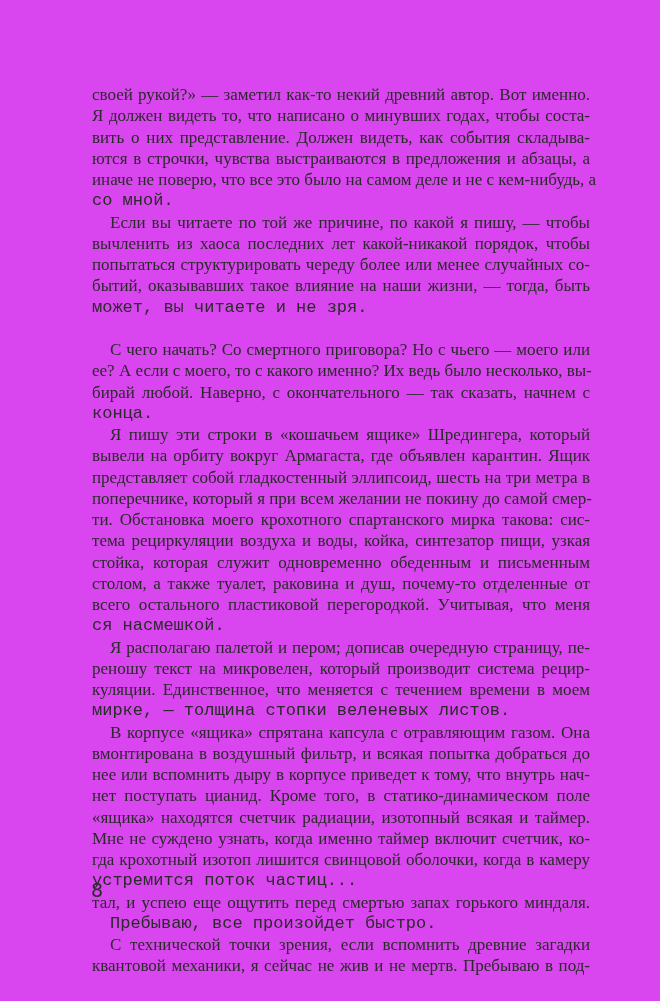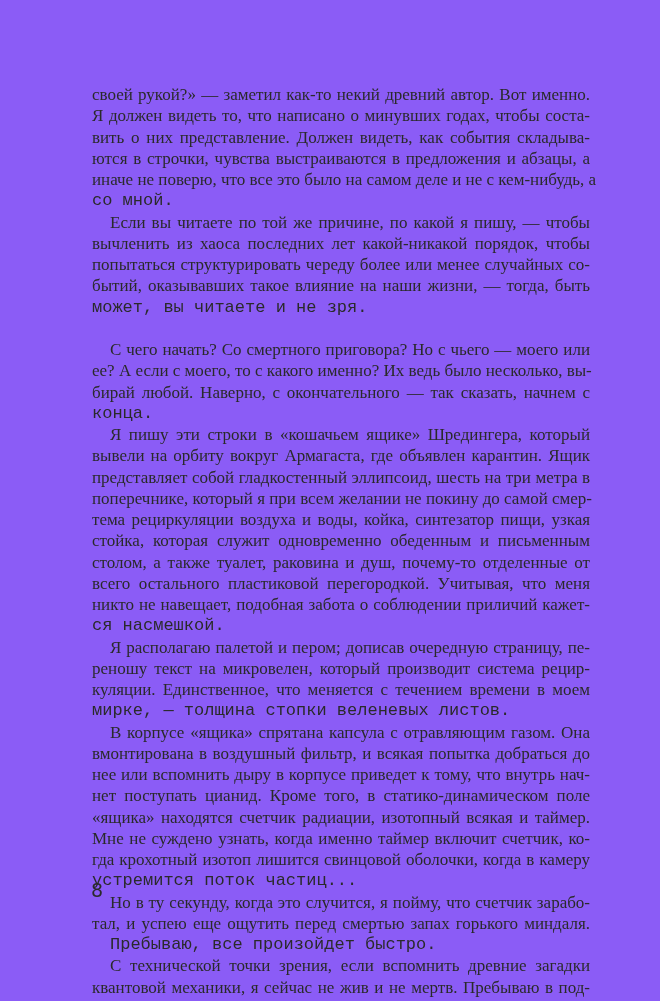--- a/index.html
+++ b/index.html
@@ -11,21 +11,21 @@
       width: 660px;
       height: 1001px;
       position: relative;
       overflow: hidden;
     }
     .page {
       position: absolute;
       left: 0; top: 0;
       width: 660px;
       height: 1001px;
-      background: #8b5cf6;
+      background: #d946ef;
     }
     .text-block {
       position: absolute;
       left: 92px;
       top: 84px;
       width: 498px;
       font-family: "Liberation Serif", "DejaVu Serif", serif;
       font-size: 17px;
       line-height: 21.25px;
       color: #2a2a2a;
@@ -77,38 +77,37 @@
       <span class="line last">может, вы читаете и не зря.</span>
       <span class="line blank"></span>
       <span class="line indent">С чего начать? Со смертного приговора? Но с чьего — моего или</span>
       <span class="line">ее? А если с моего, то с какого именно? Их ведь было несколько, вы-</span>
       <span class="line">бирай любой. Наверно, с окончательного — так сказать, начнем с</span>
       <span class="line last">конца.</span>
       <span class="line indent">Я пишу эти строки в «кошачьем ящике» Шредингера, который</span>
       <span class="line">вывели на орбиту вокруг Армагаста, где объявлен карантин. Ящик</span>
       <span class="line">представляет собой гладкостенный эллипсоид, шесть на три метра в</span>
       <span class="line">поперечнике, который я при всем желании не покину до самой смер-</span>
+      <span class="line">ти. Обстановка моего крохотного спартанского мирка такова: сис-</span>
       <span class="line">тема рециркуляции воздуха и воды, койка, синтезатор пищи, узкая</span>
       <span class="line">стойка, которая служит одновременно обеденным и письменным</span>
       <span class="line">столом, а также туалет, раковина и душ, почему-то отделенные от</span>
       <span class="line">всего остального пластиковой перегородкой. Учитывая, что меня</span>
-      <span class="line">никто не навещает, подобная забота о соблюдении приличий кажет-</span>
       <span class="line last">ся насмешкой.</span>
       <span class="line indent">Я располагаю палетой и пером; дописав очередную страницу, пе-</span>
       <span class="line">реношу текст на микровелен, который производит система рецир-</span>
       <span class="line">куляции. Единственное, что меняется с течением времени в моем</span>
       <span class="line last">мирке, — толщина стопки веленевых листов.</span>
       <span class="line indent">В корпусе «ящика» спрятана капсула с отравляющим газом. Она</span>
       <span class="line">вмонтирована в воздушный фильтр, и всякая попытка добраться до</span>
       <span class="line">нее или вспомнить дыру в корпусе приведет к тому, что внутрь нач-</span>
       <span class="line">нет поступать цианид. Кроме того, в статико-динамическом поле</span>
       <span class="line">«ящика» находятся счетчик радиации, изотопный всякая и таймер.</span>
       <span class="line">Мне не суждено узнать, когда именно таймер включит счетчик, ко-</span>
       <span class="line">гда крохотный изотоп лишится свинцовой оболочки, когда в камеру</span>
       <span class="line last">устремится поток частиц...</span>
-      <span class="line indent">Но в ту секунду, когда это случится, я пойму, что счетчик зарабо-</span>
       <span class="line">тал, и успею еще ощутить перед смертью запах горького миндаля.</span>
       <span class="line indent last">Пребываю, все произойдет быстро.</span>
       <span class="line indent">С технической точки зрения, если вспомнить древние загадки</span>
       <span class="line">квантовой механики, я сейчас не жив и не мертв. Пребываю в под-</span>
     </div>
   <div class="page-number">8</div>
 </div>
 
 </body></html>

